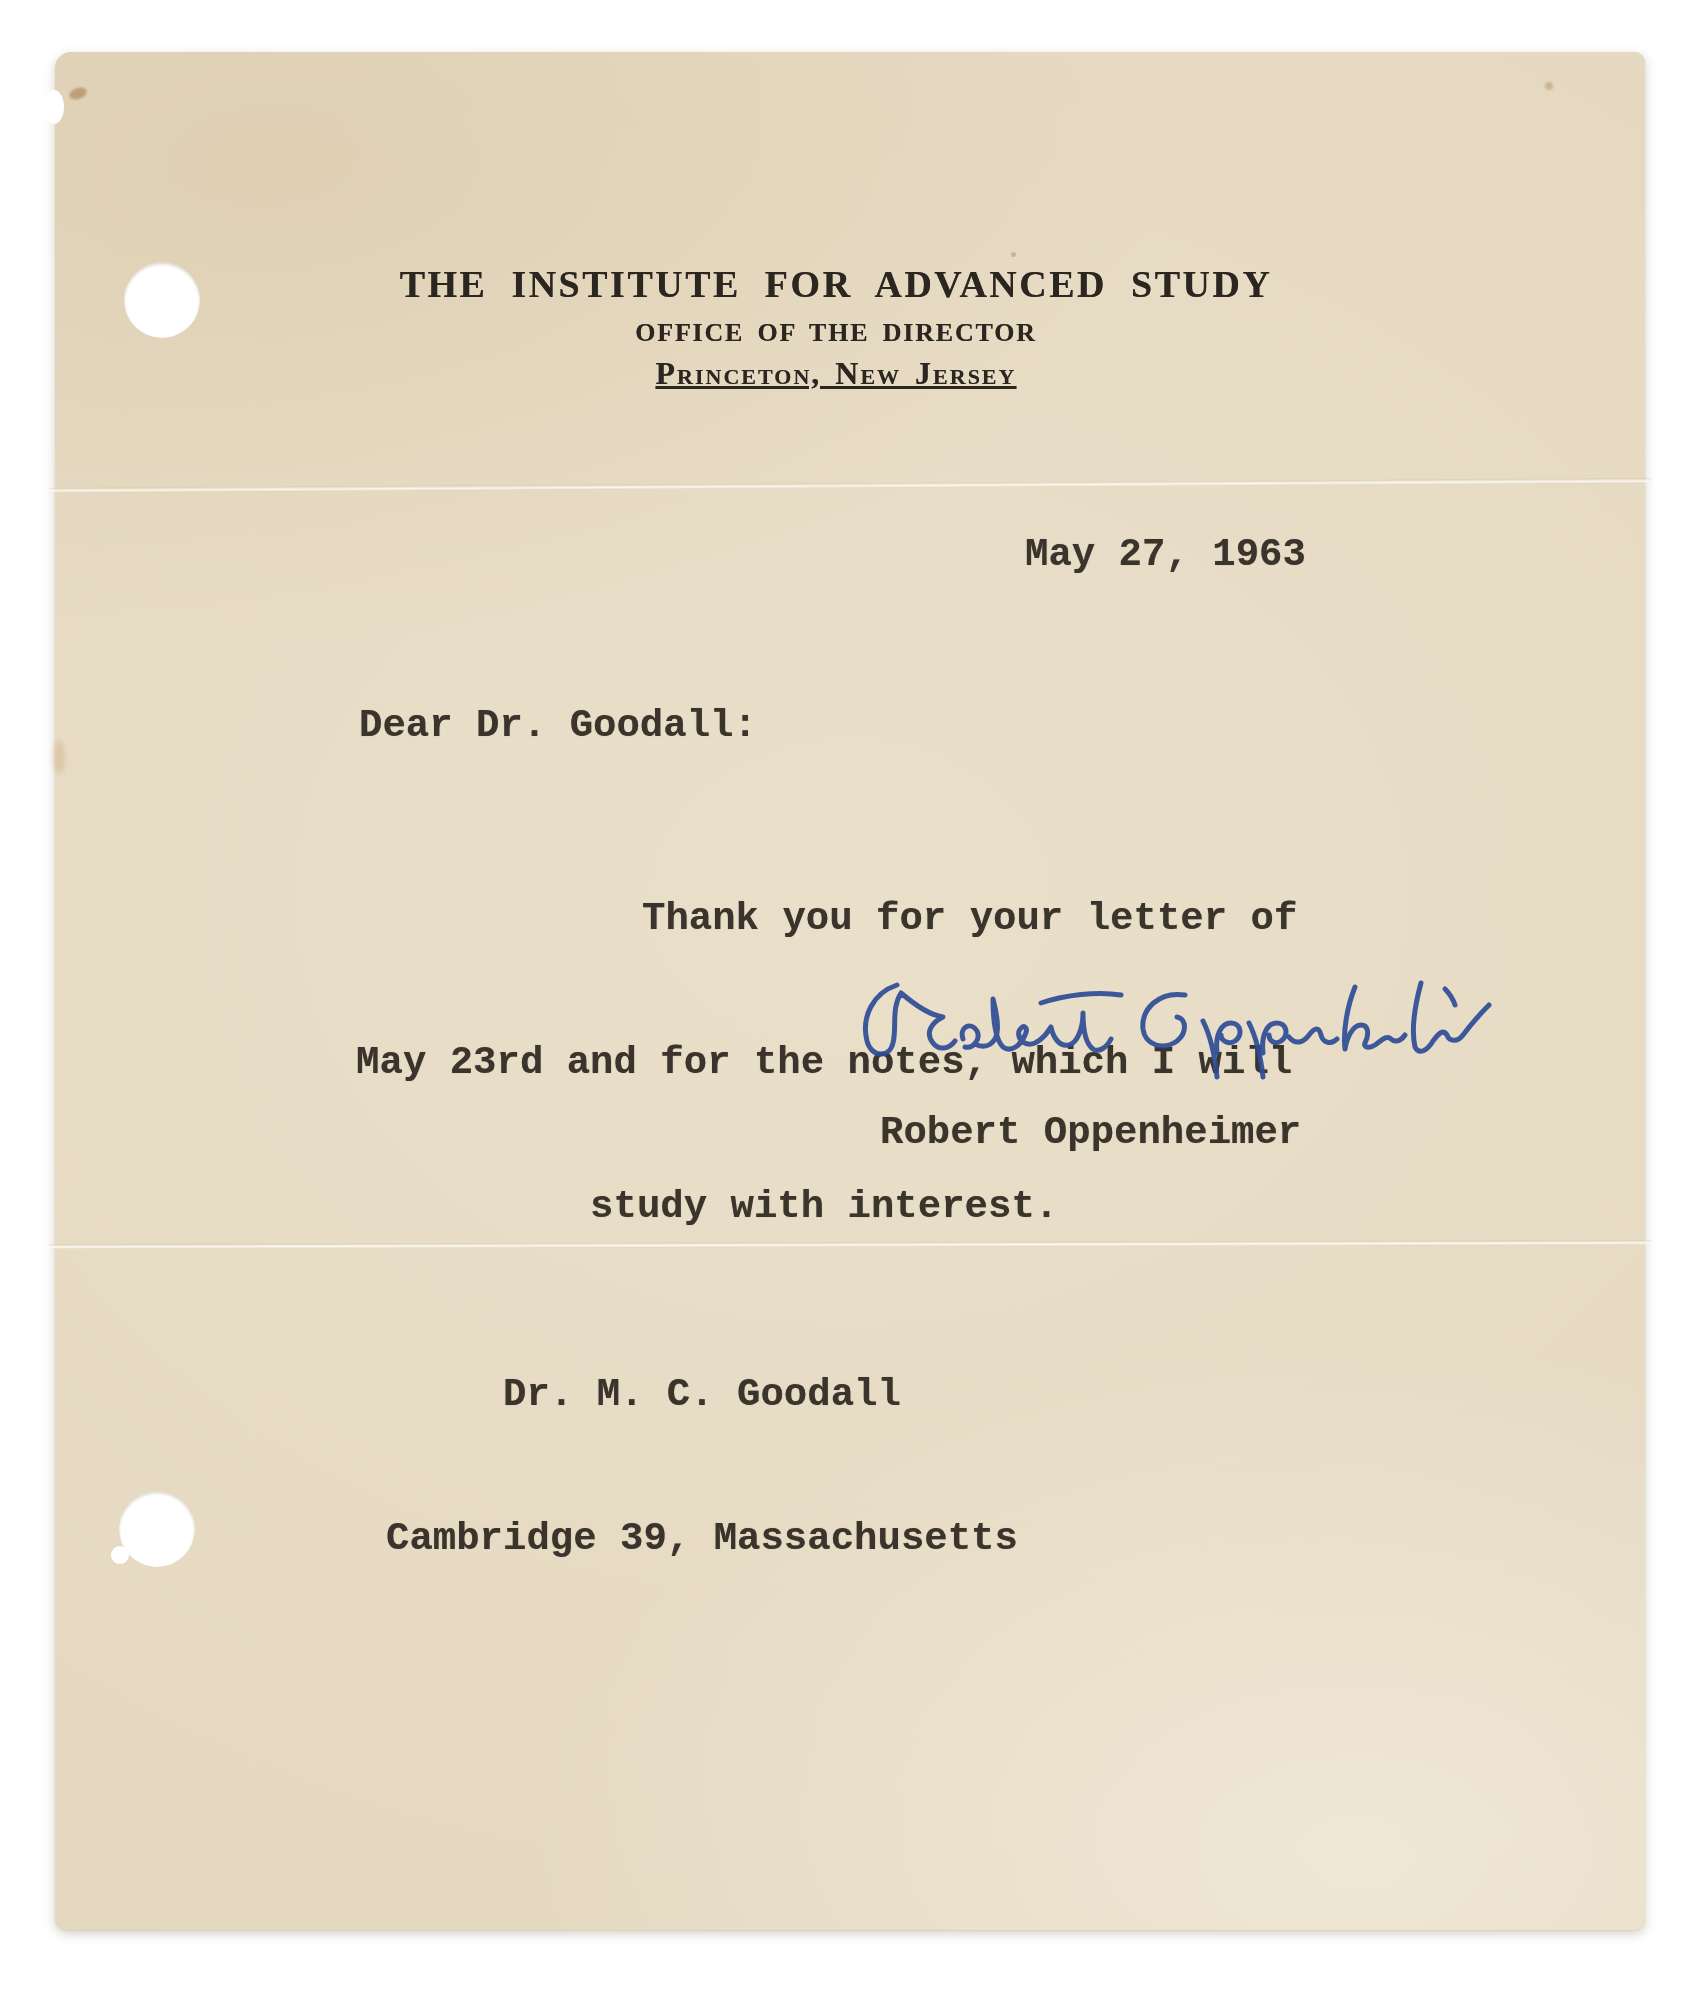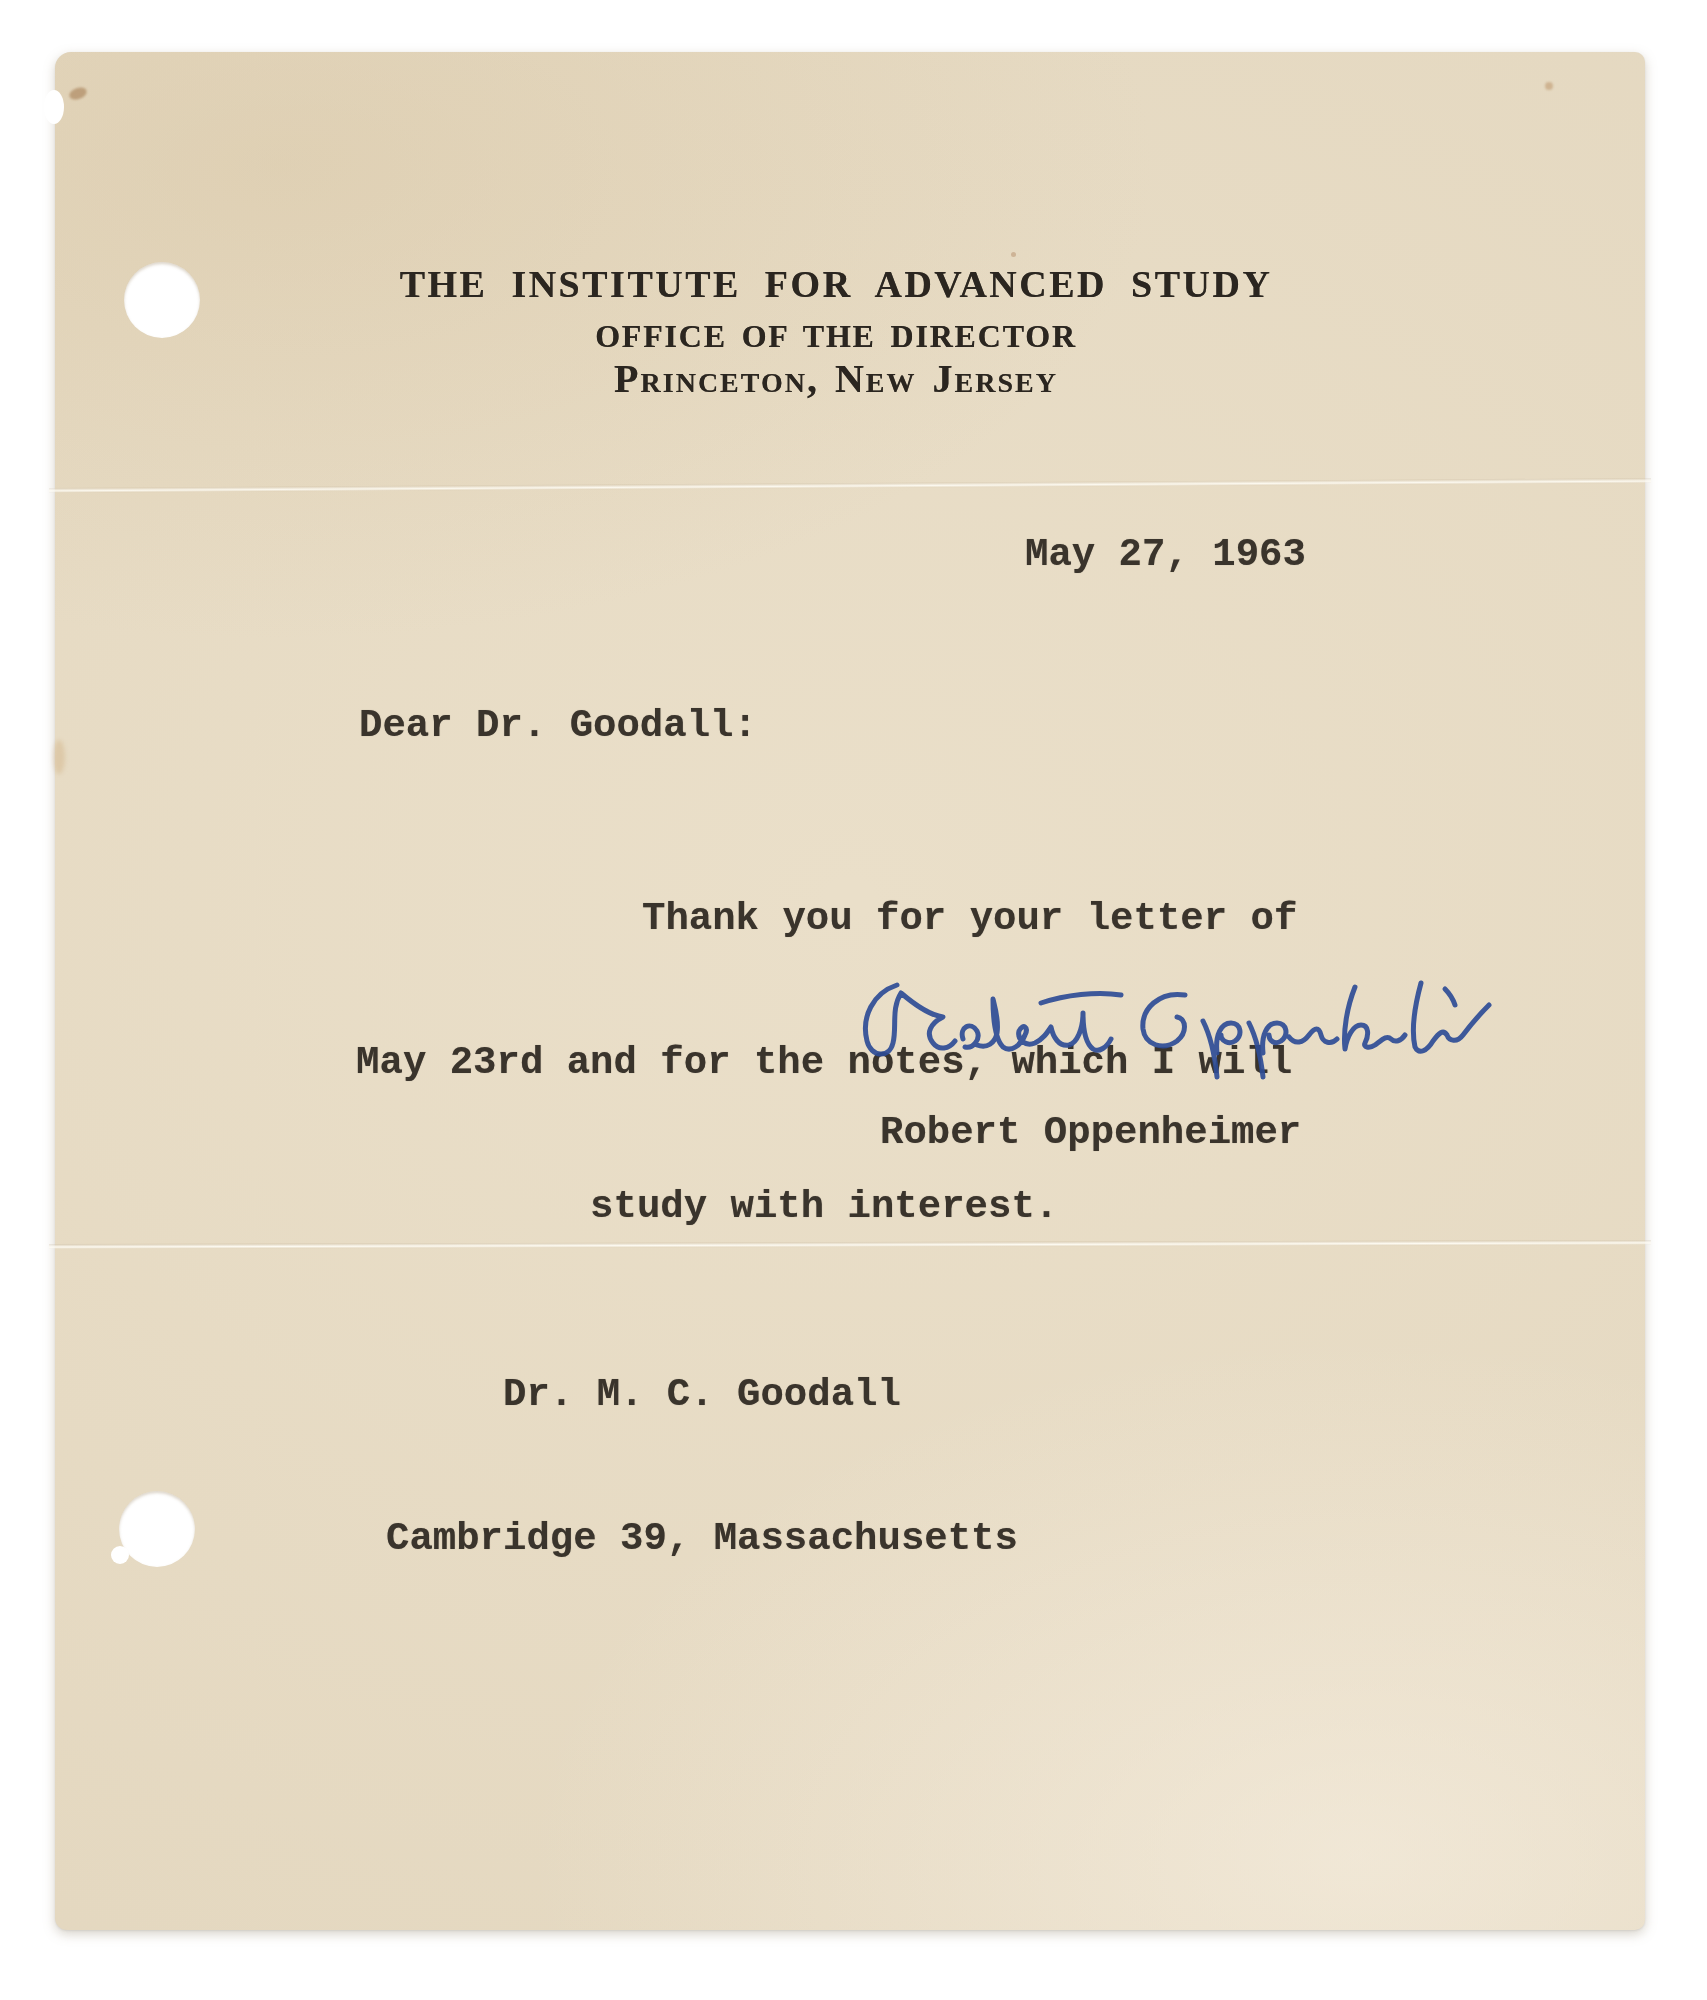--- a/index.html
+++ b/index.html
@@ -53,27 +53,28 @@
   .stain-4{left:956px;top:200px;width:5px;height:5px;background:rgba(160,110,70,0.35);filter:blur(0.5px);}
 
   .letterhead{position:absolute;left:0;top:0;width:100%;text-align:center;color:var(--color-letterhead-ink,#2b2620);}
   .lh-title{
     position:absolute;left:0;right:28px;top:210px;
     font-size:38px;font-weight:700;letter-spacing:2.5px;word-spacing:12px;
     text-shadow:0 0 0.6px rgba(43,38,32,0.7);
   }
   .lh-office{
     position:absolute;left:0;right:28px;top:266px;
-    font-size:32px;font-weight:700;letter-spacing:1.8px;word-spacing:5px;
+    font-size:26px;font-weight:700;letter-spacing:1.8px;word-spacing:5px;
     text-shadow:0 0 0.5px rgba(43,38,32,0.7);
   }
   .lh-city{
     position:absolute;left:0;right:28px;top:303px;
-    font-size:40px;font-weight:700;font-variant:small-caps;letter-spacing:2px;word-spacing:4px;
+    font-size:32px;font-weight:700;font-variant:small-caps;letter-spacing:2px;word-spacing:4px;
     text-shadow:0 0 0.5px rgba(43,38,32,0.6);
+    text-decoration:underline;
   }
 
   .typed{
     font-family:"Liberation Mono", monospace;
     font-size:39px;font-weight:700;line-height:48px;
     color:var(--color-ink,#3a342c);
     text-shadow:0 0 0.8px rgba(58,52,44,0.45);
     white-space:pre;
     text-align:center;
   }

